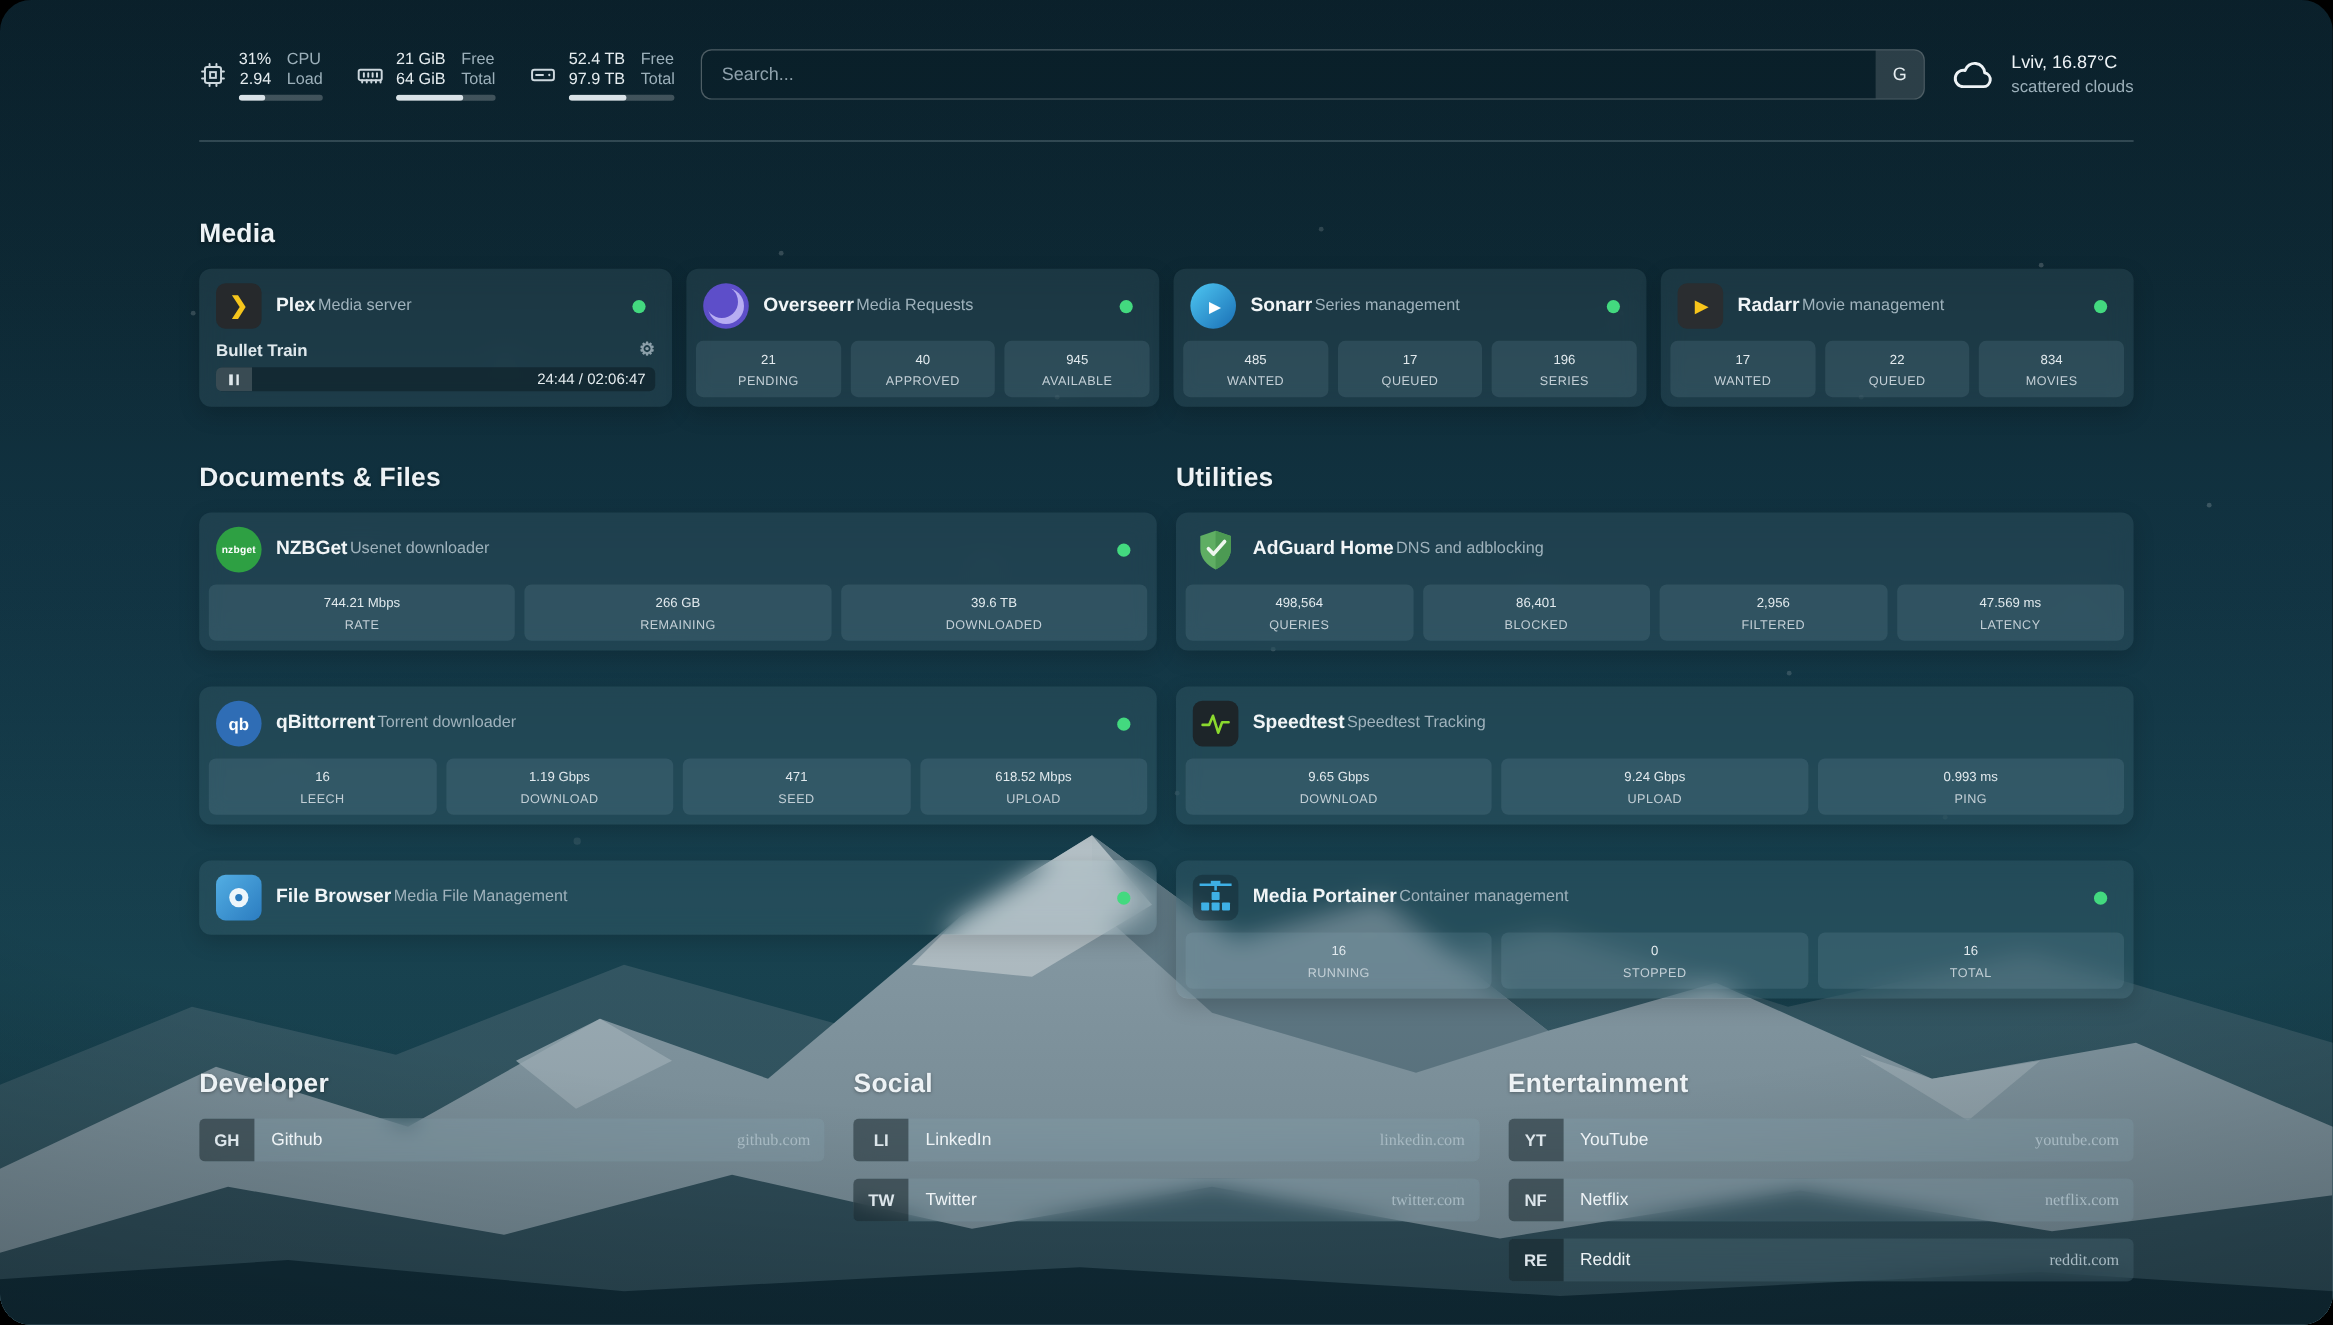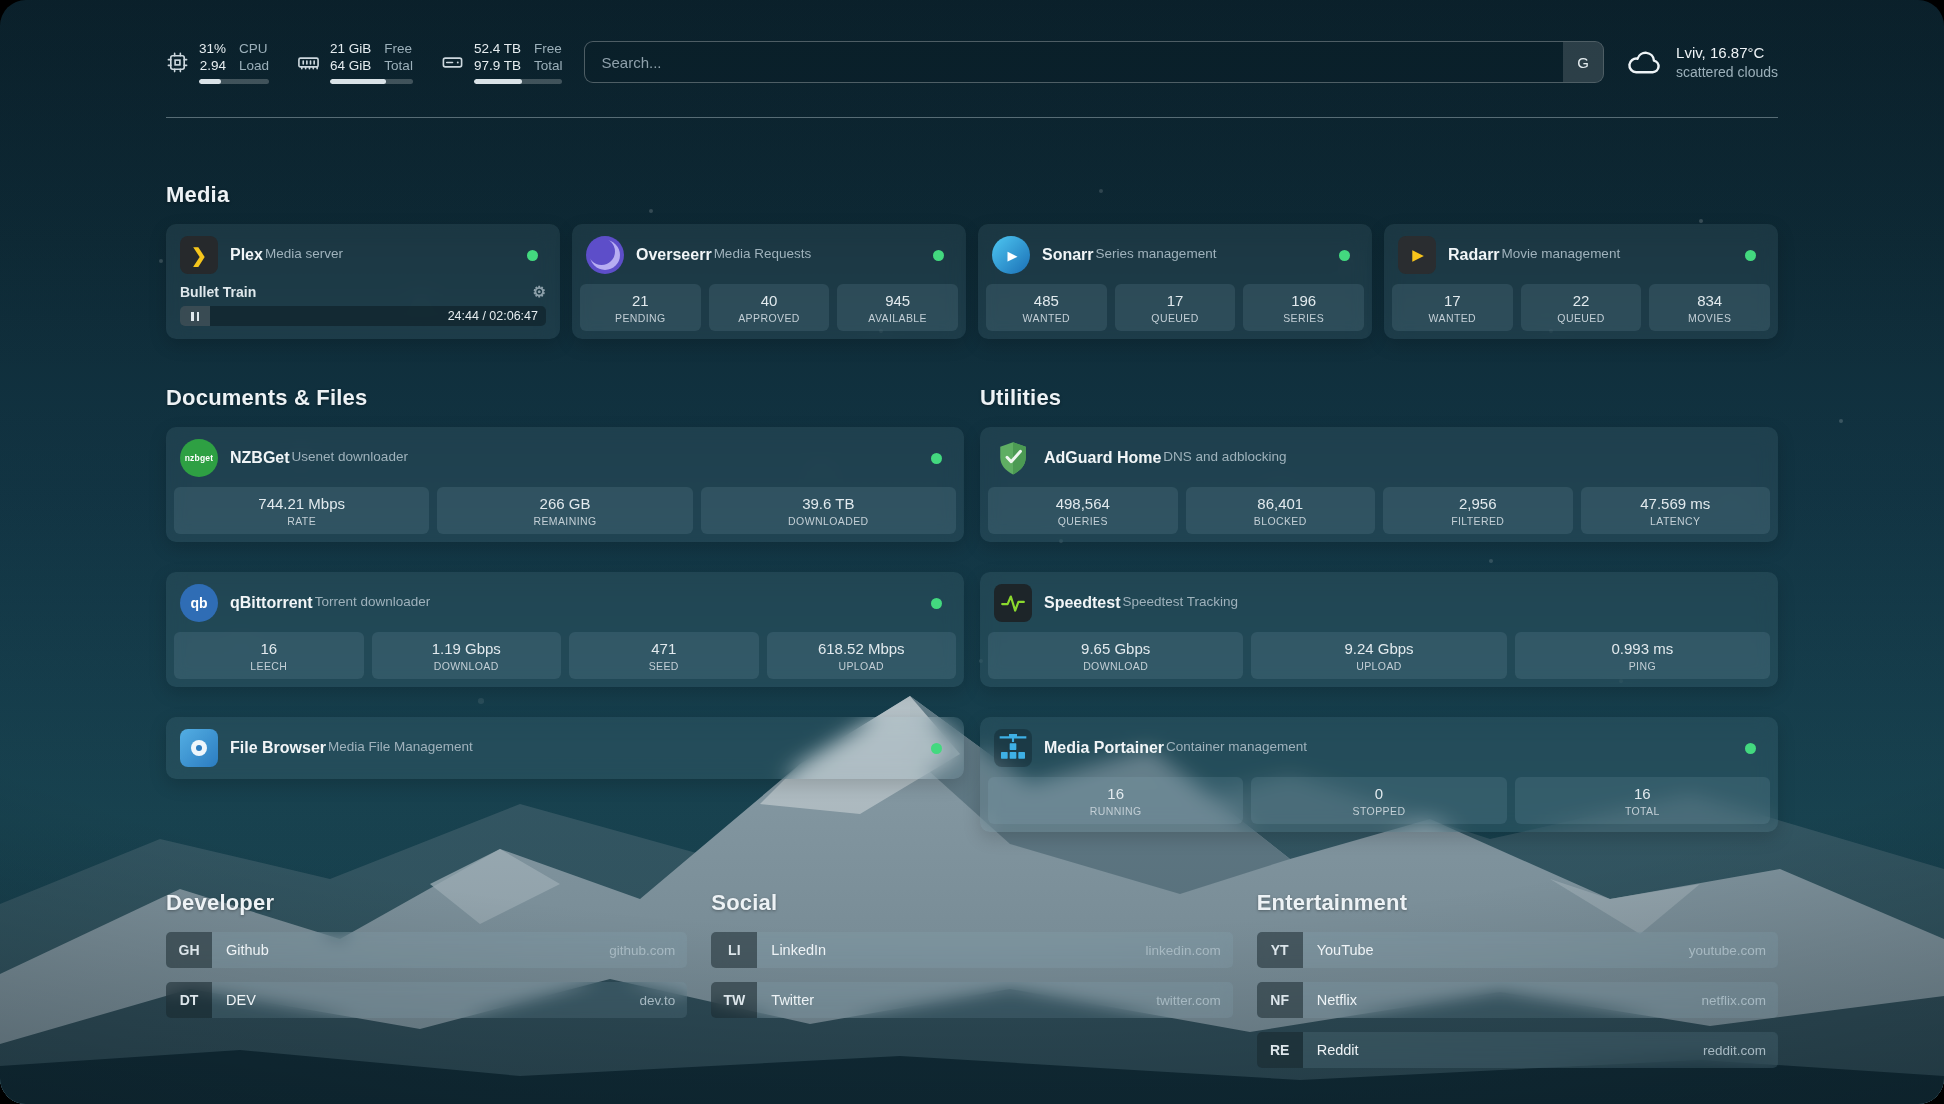--- a/index.html
+++ b/index.html
@@ -78,21 +78,21 @@
   }
   .card-header { display:flex; align-items:center; gap:12px; padding:4px 6px 10px; cursor:pointer; }
   .card-header-only { padding-bottom:4px; }
   .svc-icon { width:38px; height:38px; flex:none; border-radius:8px; display:flex; align-items:center; justify-content:center; overflow:hidden; position:relative; }
   .svc-texts { display:flex; flex-direction:row; gap:2px; }
   .svc-name { font-size:16px; font-weight:600; color:#f1f5f7; line-height:18px; }
   .svc-desc { font-size:13.5px; color:#9fb2bc; line-height:16px; }
   .status-dot { width:11px; height:11px; border-radius:50%; margin-left:auto; margin-right:8px; background:#43d97f; flex:none; }
   .stats { display:flex; gap:8px; }
   .stat { flex:1; background:rgba(160,195,210,0.13); border-radius:6px; text-align:center; padding:7px 4px 6px; }
-  .stat-value { font-size:15px; color:#e2eaee; line-height:19px; }
+  .stat-value { font-size:11px; color:#e2eaee; line-height:19px; }
   .stat-label { font-size:10.5px; font-weight:400; color:#c3cfd6; letter-spacing:.4px; line-height:14px; margin-top:1px; }
 
   
   .player { padding:0 6px 4px; }
   .player-top { display:flex; align-items:center; justify-content:space-between; margin-bottom:6px;font-weight:bold; }
   .player-title { font-size:14px; color:#dfe8ec; }
   .gear-icon { color:#8da0aa; font-size:15px; cursor:pointer; line-height:14px; }
   .player-bar { height:20px; background:rgba(8,20,26,0.45); border-radius:5px; display:flex; align-items:center; overflow:hidden; cursor:pointer; }
   .pause-chip { width:30px; height:100%; background:rgba(255,255,255,0.16); display:flex; align-items:center; justify-content:center; gap:3px; cursor:pointer; flex:none; }
   .pause-chip i { display:block; width:2.5px; height:9px; background:#dfe8ec; }
@@ -114,21 +114,21 @@
   .icon-speedtest { background:#1d2529; }
   .icon-portainer { background:rgba(8,20,26,0.3); }
 
   
   .bookmarks { display:grid; grid-template-columns:repeat(3,1fr); gap:24px; margin-top:58px; padding-bottom:36px; }
   .bm-rows { margin-top:16px; }
   .bm-row { display:flex; align-items:stretch; height:36px; background:rgba(160,195,210,0.12); border-radius:5px; overflow:hidden; margin-bottom:14px; cursor:pointer; backdrop-filter:blur(8px); }
   .bm-row:last-child { margin-bottom:0; }
   .bm-abbr { width:46px; background:rgba(5,15,20,0.45); color:#dce5ea; font-size:14px; font-weight:600; display:flex; align-items:center; justify-content:center; flex:none; }
   .bm-name { align-self:center; padding-left:14px; font-size:14.5px; color:#eef3f6; }
-  .bm-domain { align-self:center; margin-left:auto; padding-right:12px; font-size:13.5px; color:#a7b9c2; }
+  .bm-domain { align-self:center; margin-left:auto; padding-right:12px; font-size:13.5px; color:#a7b9c2;font-family:Liberation Serif, serif; }
 </style>
 </head>
 <body>
 
 <div class="screen">
 
   <svg class="mountains" viewBox="0 0 1944 470" preserveAspectRatio="none">
     <polygon fill="#486b77" opacity="0.75" points="0,270 160,205 330,245 520,170 700,220 900,125 1080,195 1290,140 1490,205 1690,160 1944,235 1944,470 0,470"></polygon>
     <polygon fill="#9db1bb" points="0,340 180,255 340,305 500,215 640,265 800,130 910,62 1030,150 1150,115 1290,225 1430,185 1610,265 1780,235 1944,305 1944,470 0,470"></polygon>
     <polygon fill="#6d8793" opacity="0.9" points="910,62 1030,150 1150,115 1290,225 1180,260 1010,210 910,120"></polygon>
@@ -521,25 +521,20 @@
     <div class="bookmarks">
 
       <div class="bm-col">
         <div class="section-title">Developer</div>
         <div class="bm-rows">
           <div class="bm-row">
             <div class="bm-abbr">GH</div>
             <div class="bm-name">Github</div>
             <div class="bm-domain">github.com</div>
           </div>
-          <div class="bm-row">
-            <div class="bm-abbr">DT</div>
-            <div class="bm-name">DEV</div>
-            <div class="bm-domain">dev.to</div>
-          </div>
         </div>
       </div>
 
       <div class="bm-col">
         <div class="section-title">Social</div>
         <div class="bm-rows">
           <div class="bm-row">
             <div class="bm-abbr">LI</div>
             <div class="bm-name">LinkedIn</div>
             <div class="bm-domain">linkedin.com</div>

